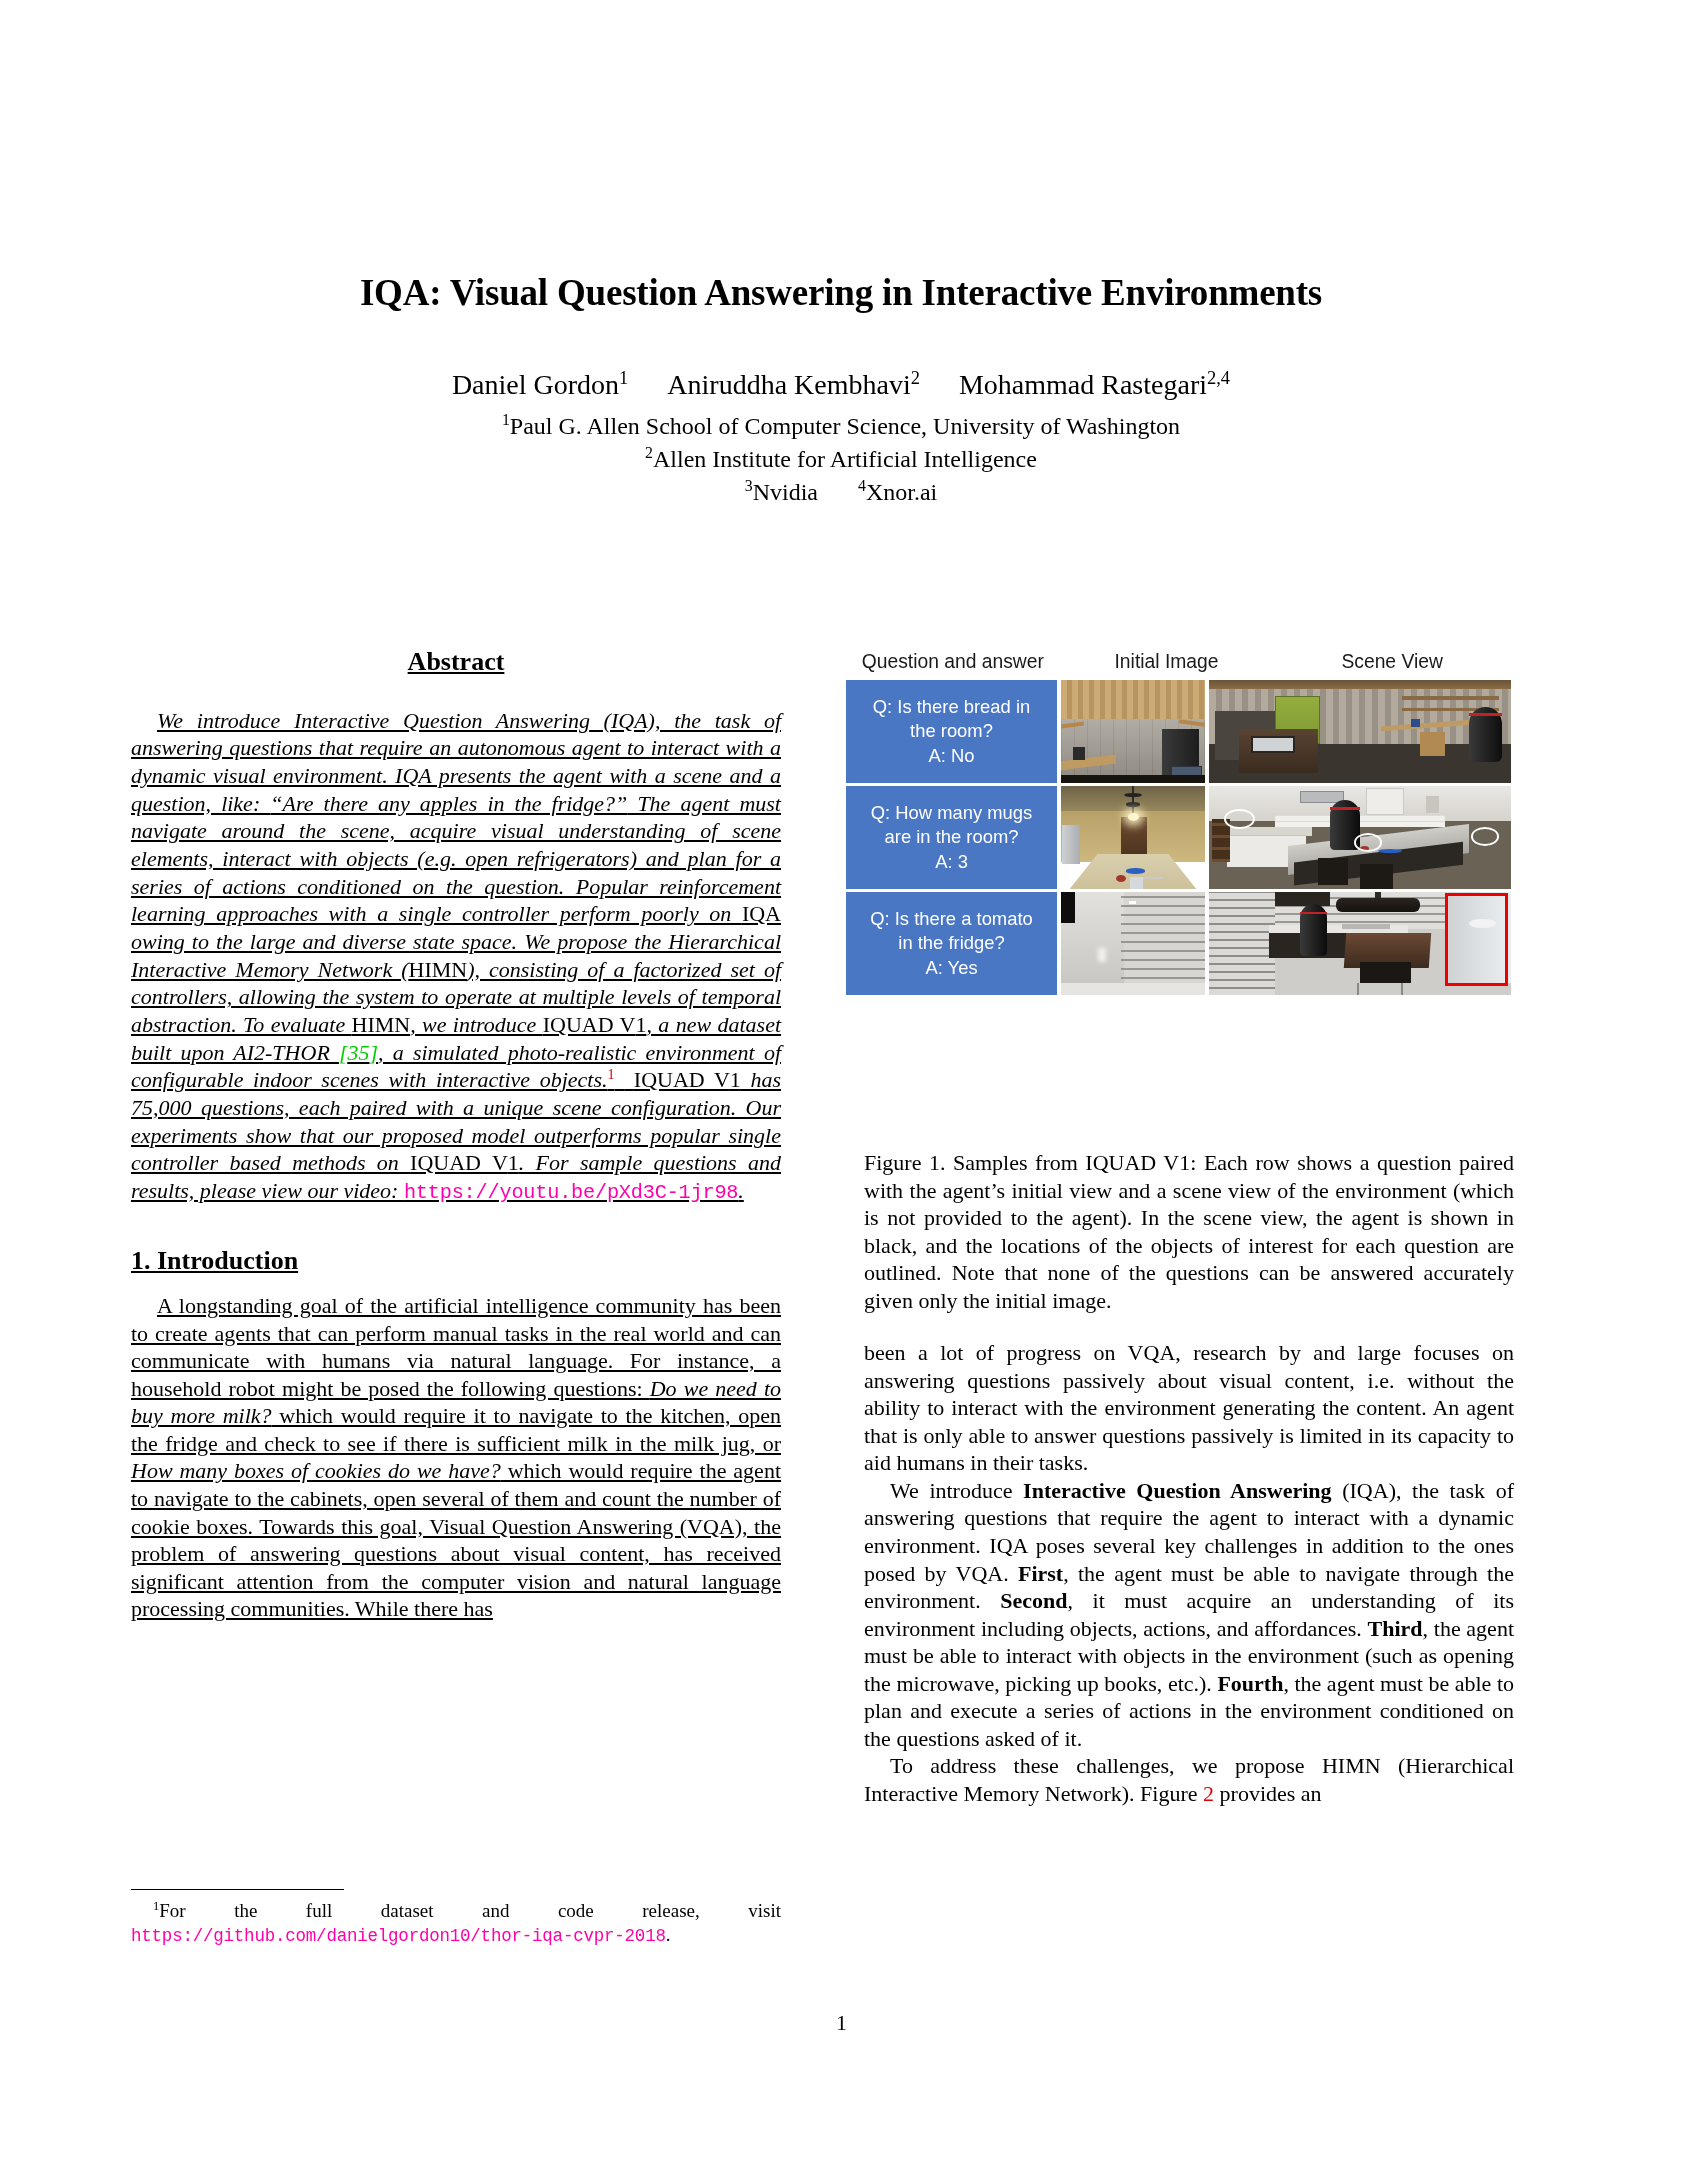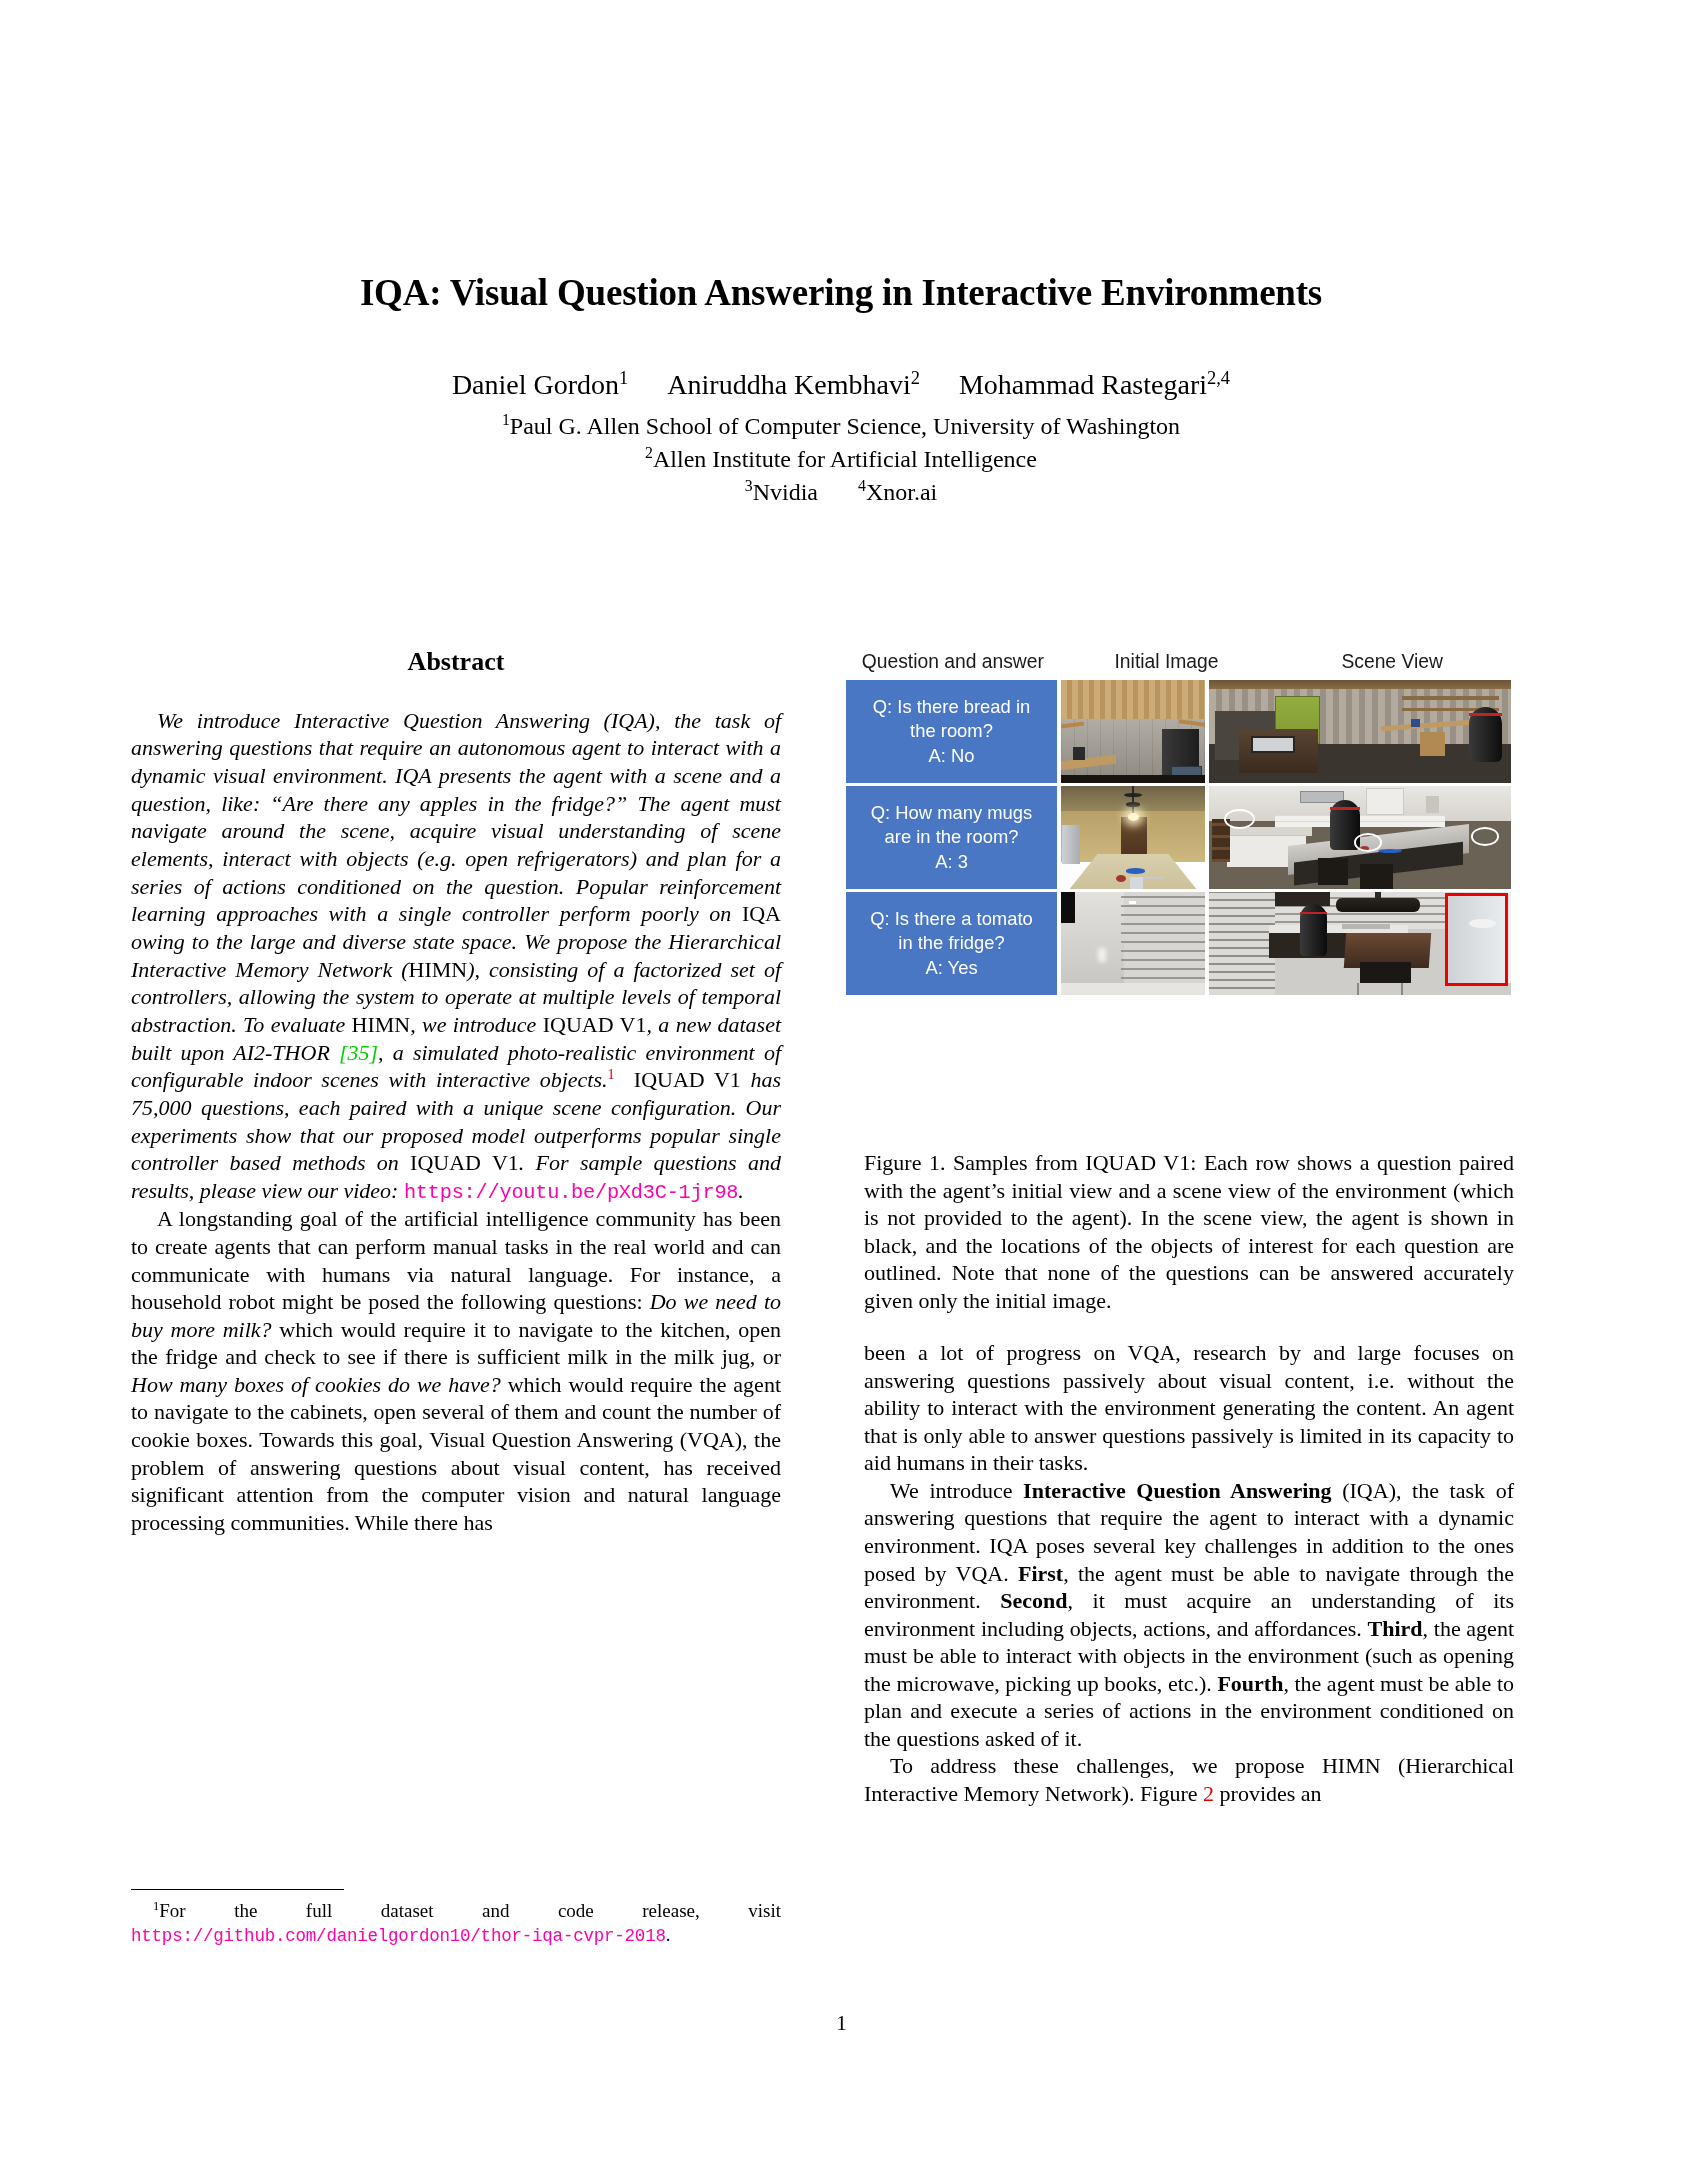--- a/index.html
+++ b/index.html
@@ -55,21 +55,21 @@
   
   .col {
     position: absolute;
     width: 650px;
     text-align: justify;
     text-justify: inter-word;
     font-size: 22px;
     line-height: 1.253;
     hyphens: manual;
   }
-  .col-left  { left: 131px;  top: 634px; }
+  .col-left  { left: 131px;  top: 634px; text-decoration: underline; }
   .col-right { left: 864px;  top: 634px; }
 
   .abstract-head {
     text-align: center;
     font-weight: bold;
     font-size: 26px;
     margin: 0 0 28px 0;
   }
   .abstract-body {
     font-style: italic;
@@ -384,20 +384,21 @@
     </div>
   </div>
 
   <div class="col col-left">
     <div class="abstract-head">Abstract</div>
 
     <div class="abstract-body">
       <span class="indent"></span><span>We introduce </span><span>Interactive Question Answering</span><span> (IQA), the task of answering questions that require an autonomous agent to interact with a dynamic visual environment. IQA presents the agent with a scene and a question, like: </span><span>“Are there any apples in the fridge?”</span><span> The agent must navigate around the scene, acquire visual understanding of scene elements, interact with objects (e.g. open refrigerators) and plan for a series of actions conditioned on the question. Popular reinforcement learning approaches with a single controller perform poorly on </span><span class="upright">IQA</span><span> owing to the large and diverse state space. We propose the Hierarchical Interactive Memory Network (</span><span class="sc upright">HIMN</span><span>), consisting of a factorized set of controllers, allowing the system to operate at multiple levels of temporal abstraction. To evaluate </span><span class="sc upright">HIMN</span><span>, we introduce </span><span class="sc upright">IQUAD V</span><span class="upright">1</span><span>, a new dataset built upon AI2-THOR </span><span class="cite-green"><span>[</span><span>35</span><span>]</span></span><span>, a simulated photo-realistic environment of configurable indoor scenes with interactive objects.</span><span class="fn-mark">1</span><span> </span>&nbsp;<span class="sc upright">IQUAD V</span><span class="upright">1</span><span> has 75,000 questions, each paired with a unique scene configuration. Our experiments show that our proposed model outperforms popular single controller based methods on </span><span class="sc upright">IQUAD V</span><span class="upright">1</span><span>. For sample questions and results, please view our video: </span><span class="link-url">https://youtu.be/pXd3C-1jr98</span><span>.</span>
     </div>
 
+    <h2 class="section">1. Introduction</h2>
 
     <p class="para"><span>A longstanding goal of the artificial intelligence community has been to create agents that can perform manual tasks in the real world and can communicate with humans via natural language. For instance, a household robot might be posed the following questions: </span><span class="ital">Do we need to buy more milk?</span><span> which would require it to navigate to the kitchen, open the fridge and check to see if there is sufficient milk in the milk jug, or </span><span class="ital">How many boxes of cookies do we have?</span><span> which would require the agent to navigate to the cabinets, open several of them and count the number of cookie boxes. Towards this goal, Visual Question Answering (VQA), the problem of answering questions about visual content, has received significant attention from the computer vision and natural language processing communities. While there has</span></p>
   </div>
 
   <div class="footnote">
     <div class="rule"></div>
     <div><span style="display:inline-block;width:22px"></span><span class="fnum">1</span><span>For the full dataset and code release, visit </span><span class="link-url">https://github.com/danielgordon10/thor-iqa-cvpr-2018</span><span>.</span></div>
   </div>
 
   <div class="figure">

